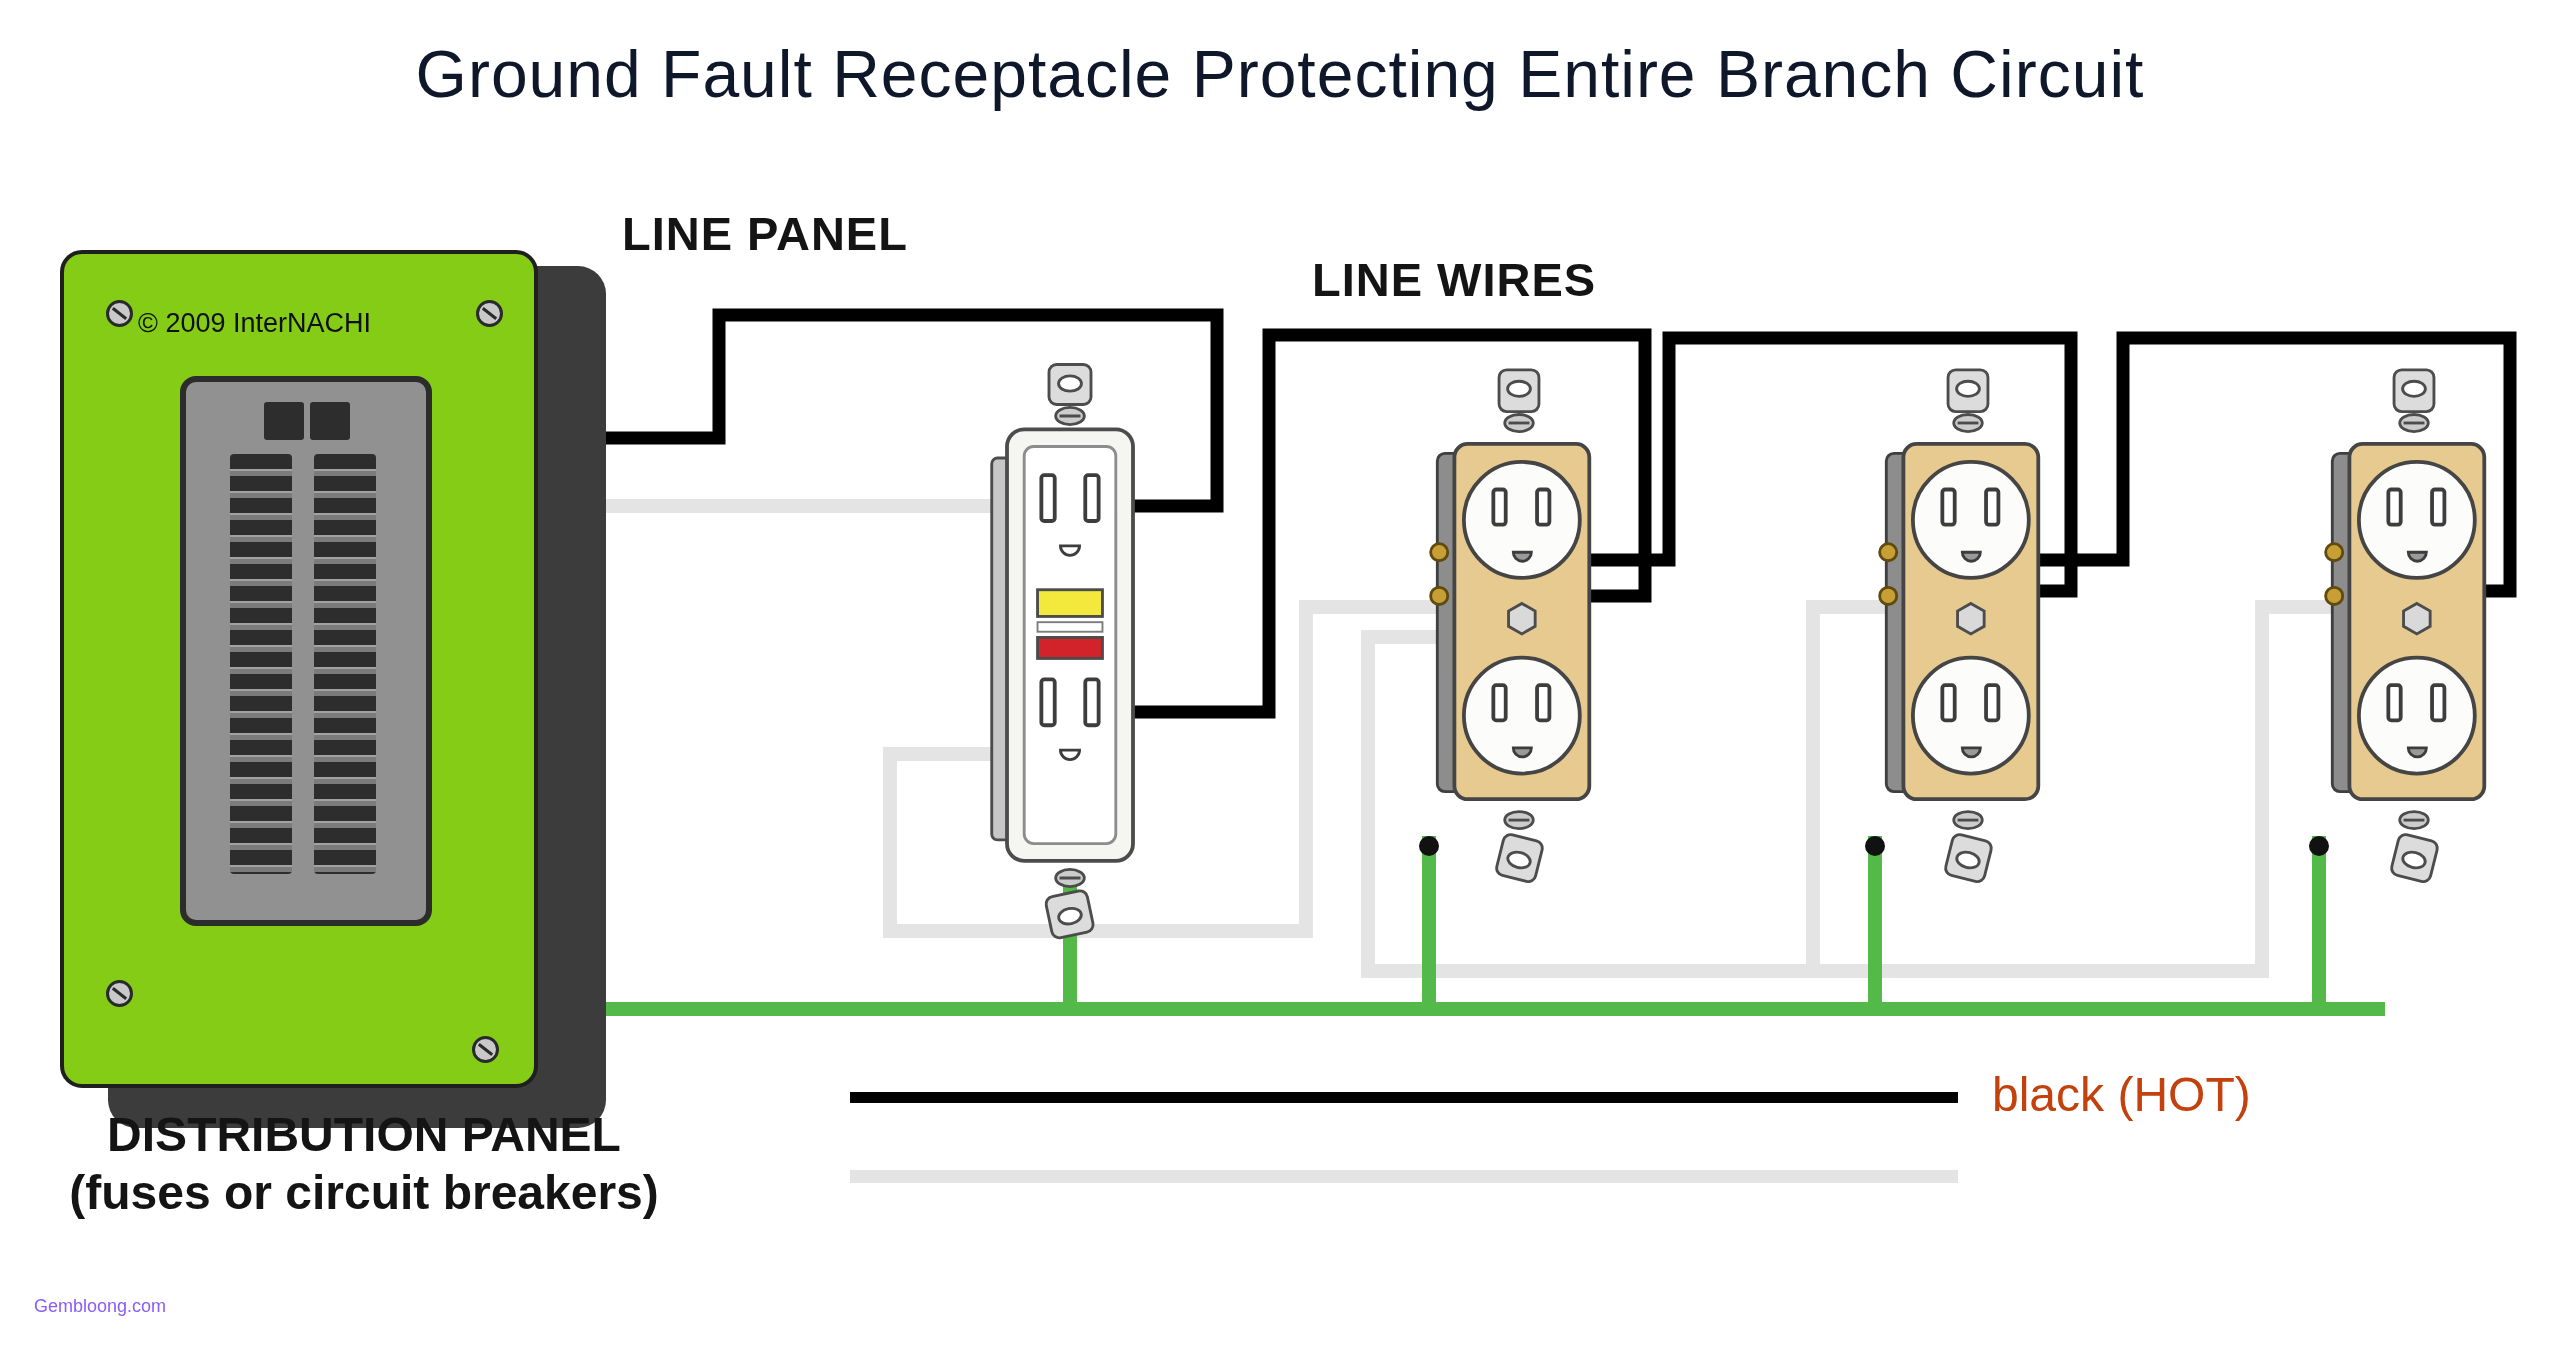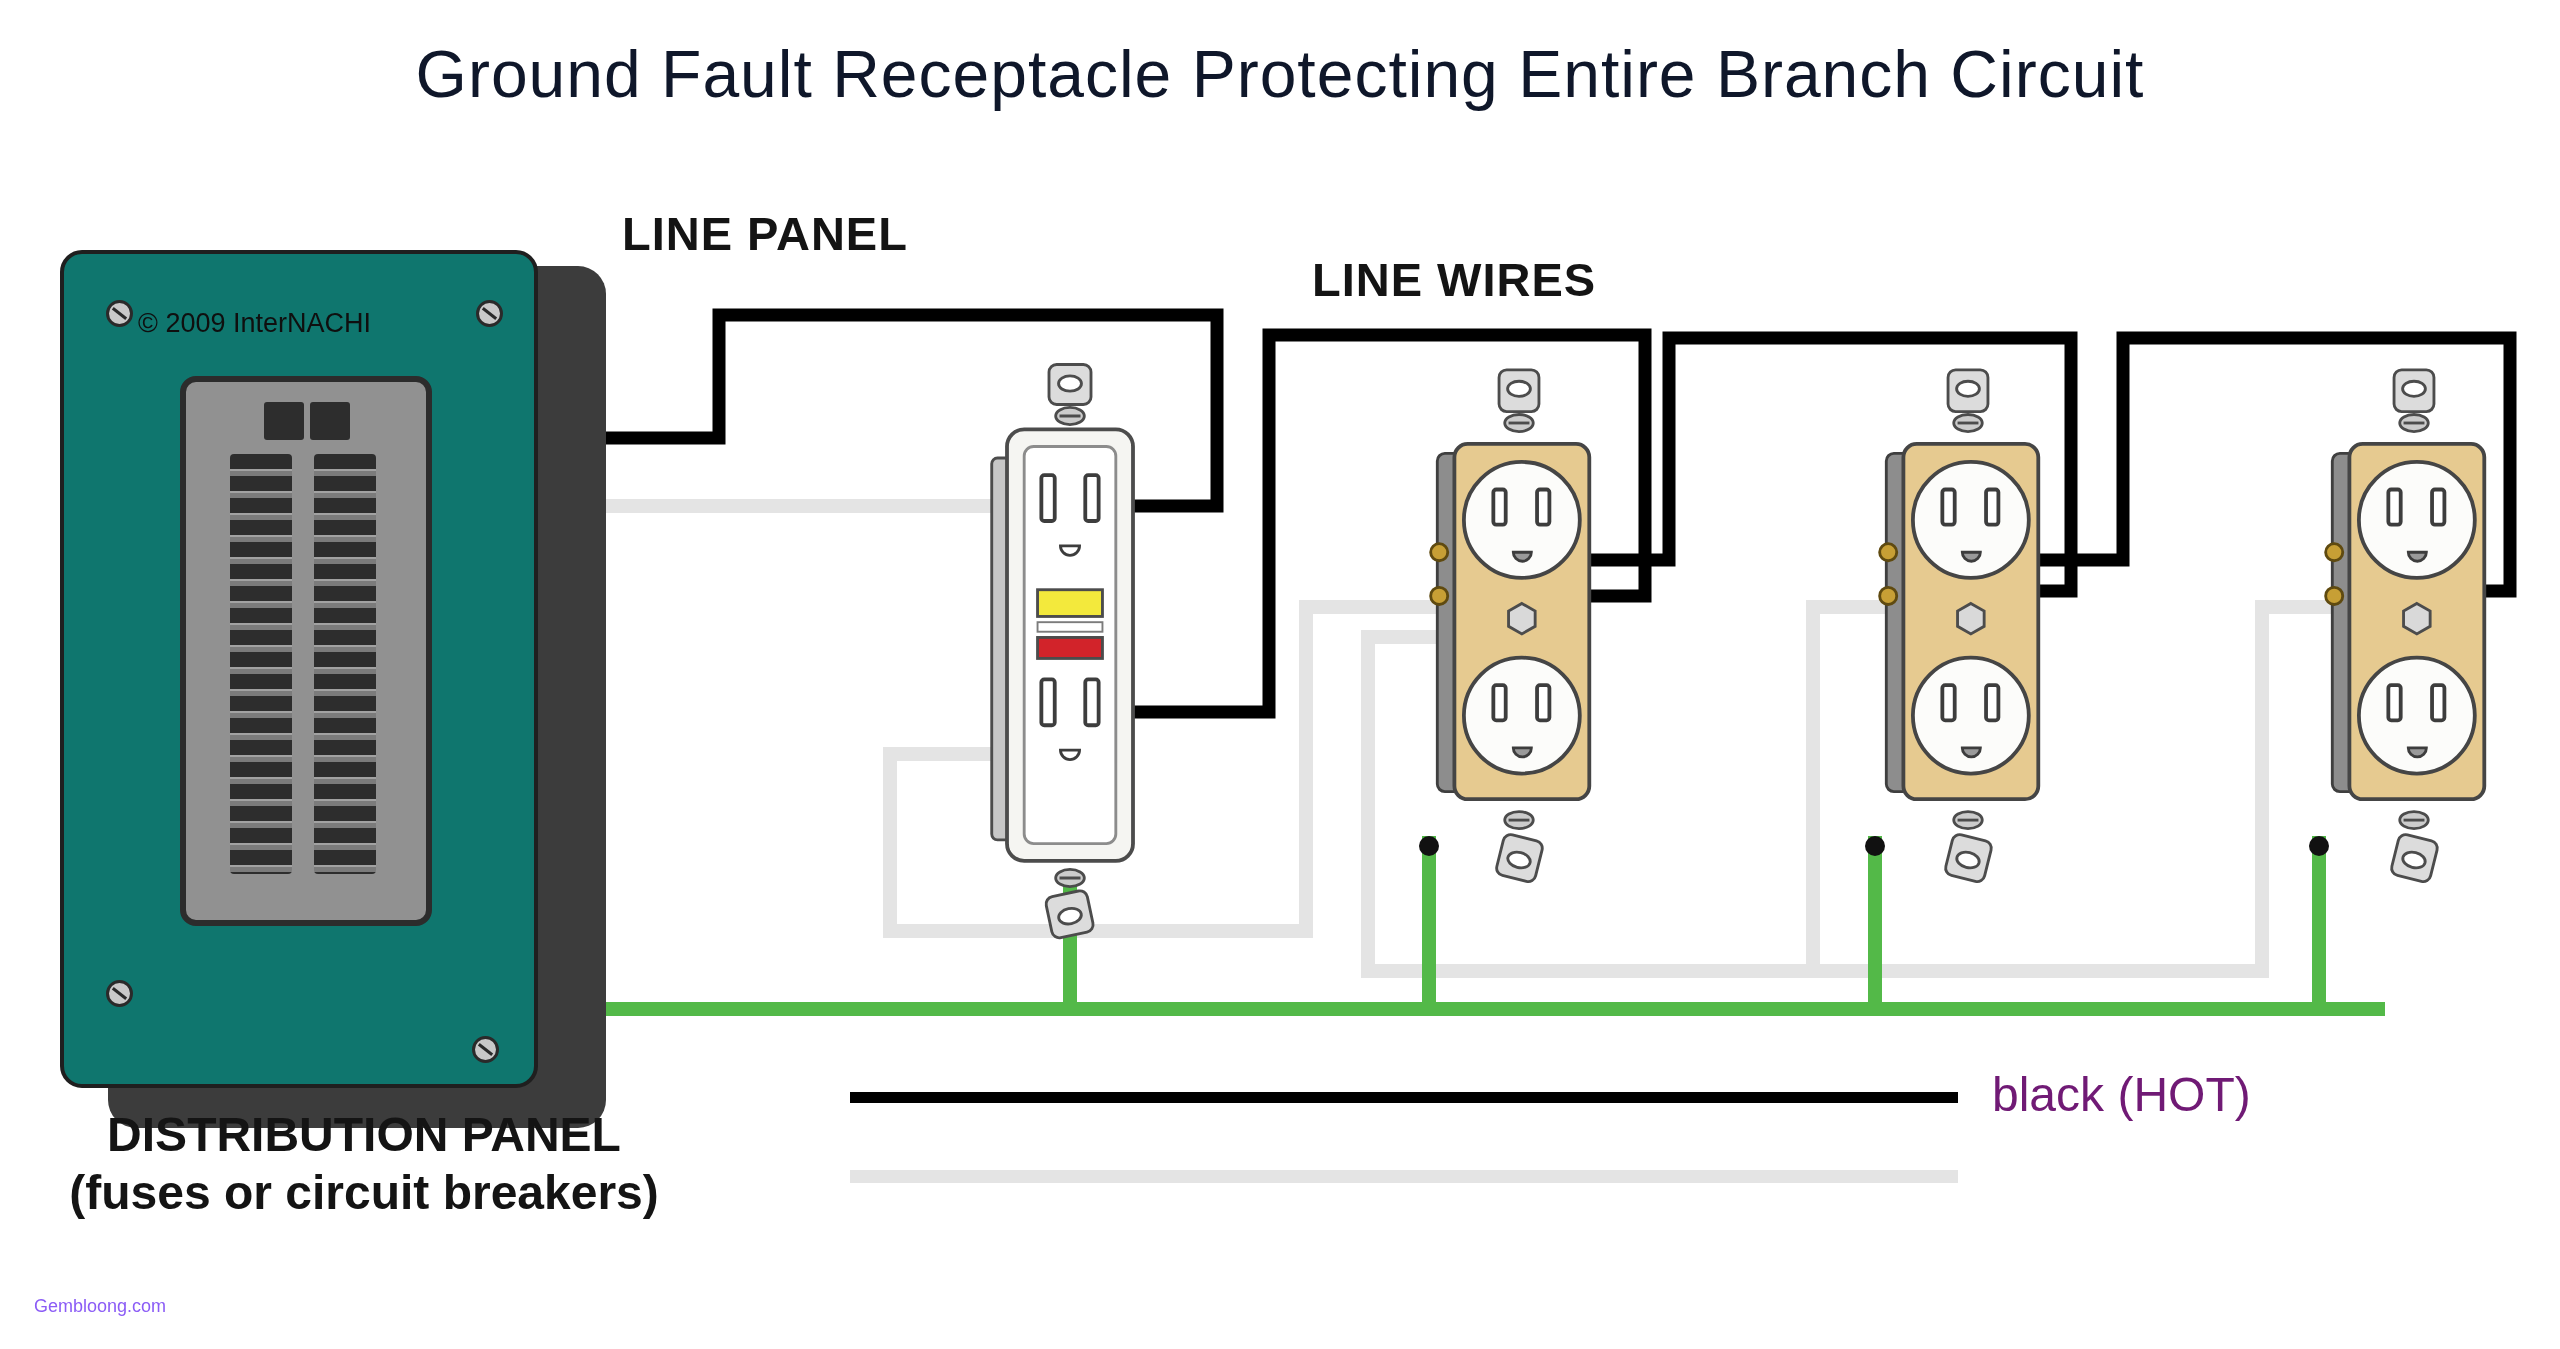--- a/index.html
+++ b/index.html
@@ -14,21 +14,21 @@
   .wire-label.line { left:622px; top:206px; }
   .wire-label.load { left:1312px; top:252px; }
 
   .wiring { position:absolute; left:0; top:0; width:2560px; height:1349px; }
 
   
   .panel { position:absolute; left:60px; top:250px; width:610px; height:890px; }
   .panel-side  { position:absolute; left:48px; top:16px; width:498px; height:862px;
                  background:#3c3c3c; border-radius:28px; }
   .panel-front { position:absolute; left:0; top:0; width:478px; height:838px;
-                 background:#0f766e; border:4px solid #1f1f1f; border-radius:22px; }
+                 background:#84cc16; border:4px solid #1f1f1f; border-radius:22px; }
   .copyright { position:absolute; left:74px; top:54px; font-size:27px; color:#0f0f0f; }
   .screw { position:absolute; width:27px; height:27px; border-radius:50%;
            background:#c9c9c9; border:3px solid #2a2a2a; }
   .screw::after { content:""; position:absolute; left:2px; top:9px; width:17px; height:3px;
                   background:#2a2a2a; transform:rotate(38deg); }
   .screw.tl { left:42px;  top:46px; }
   .screw.tr { left:412px; top:46px; }
   .screw.bl { left:42px;  top:726px; }
   .screw.br { left:408px; top:782px; }
   .breaker-door { position:absolute; left:116px; top:122px; width:252px; height:550px;
@@ -52,21 +52,21 @@
   .legend { position:absolute; left:850px; top:1068px; width:1700px; height:290px; }
   .legend-row { position:absolute; left:0; width:100%; height:62px; }
   .legend-row.r0 { top:0; }
   .legend-row.r1 { top:78px; }
   .legend-row.r2 { top:158px; }
   .legend-line { position:absolute; left:0; top:24px; width:1108px; }
   .legend-line.hot     { height:11px; background:#000000; }
   .legend-line.neutral { height:13px; background:#e4e4e4; }
   .legend-line.ground  { height:13px; background:#53b948; }
   .legend-label { position:absolute; left:1142px; top:-4px; font-size:48px;
-                  color:#701a75; line-height:62px; }
+                  color:#c2410c; line-height:62px; }
 
   .watermark { position:absolute; left:34px; top:1296px; font-size:18px; color:#8b5cf6; }
 
   .defs-hidden { position:absolute; width:0; height:0; overflow:hidden; }
 </style>
 </head>
 <body>
 
 <svg class="defs-hidden" aria-hidden="true">
   <defs>

